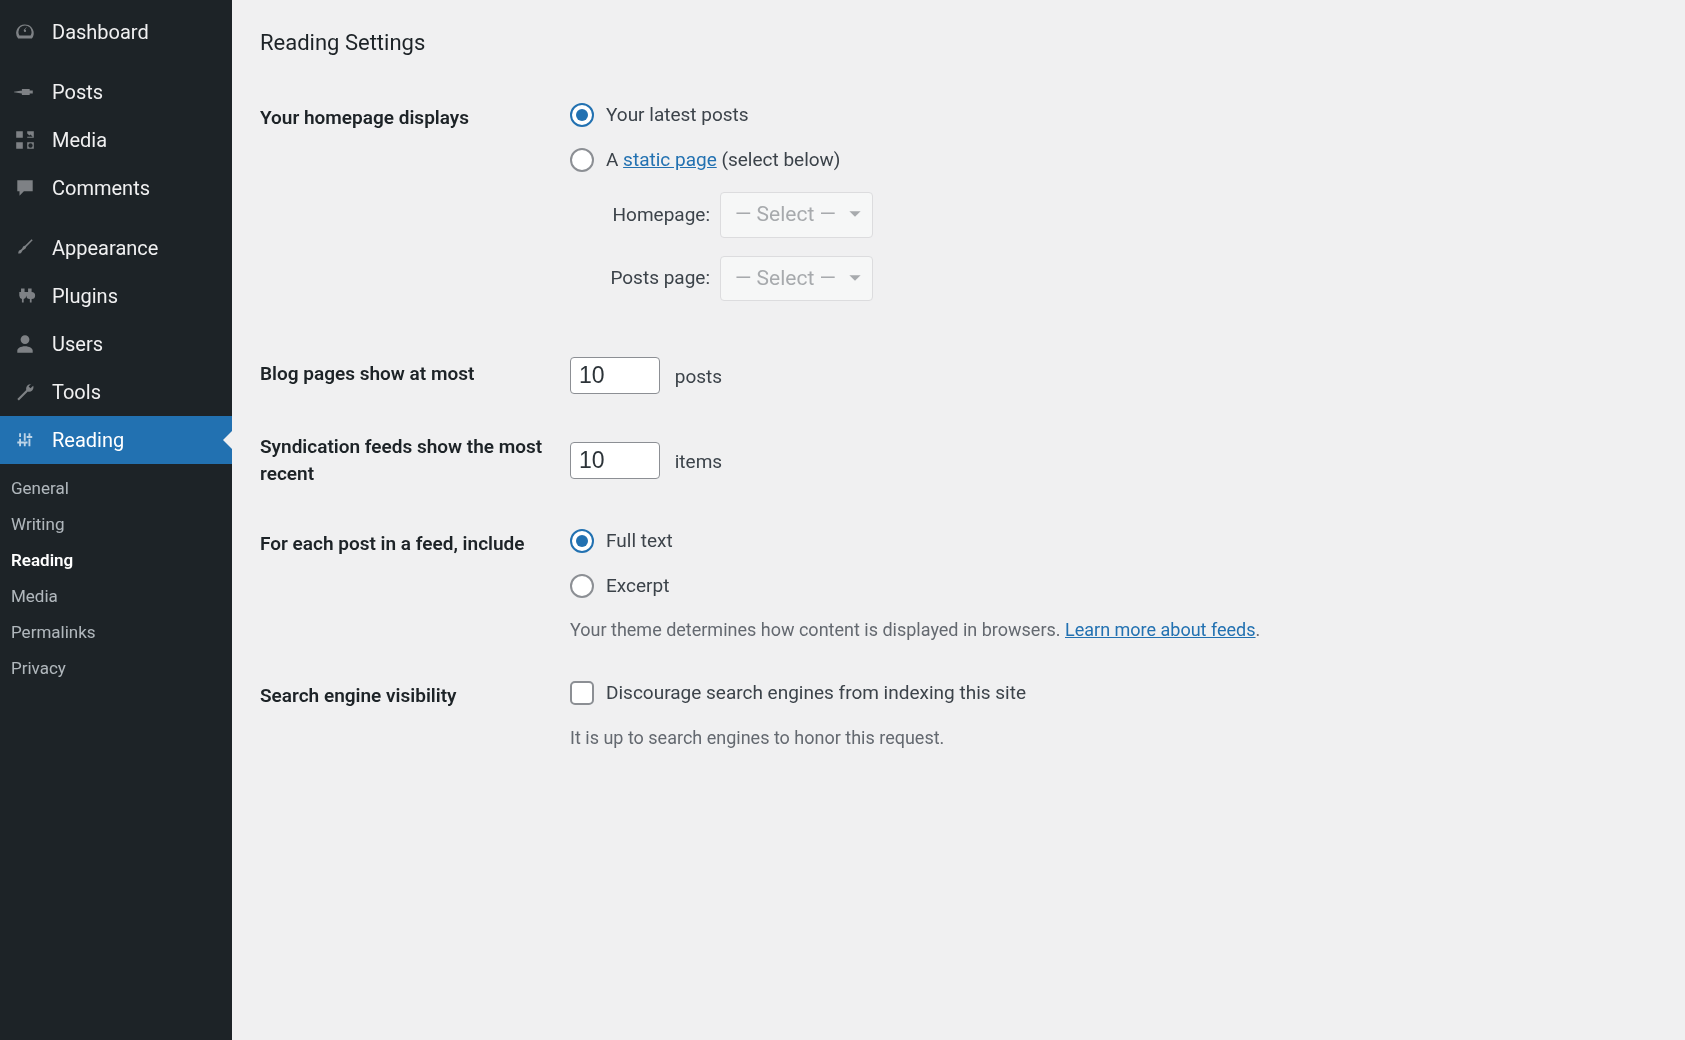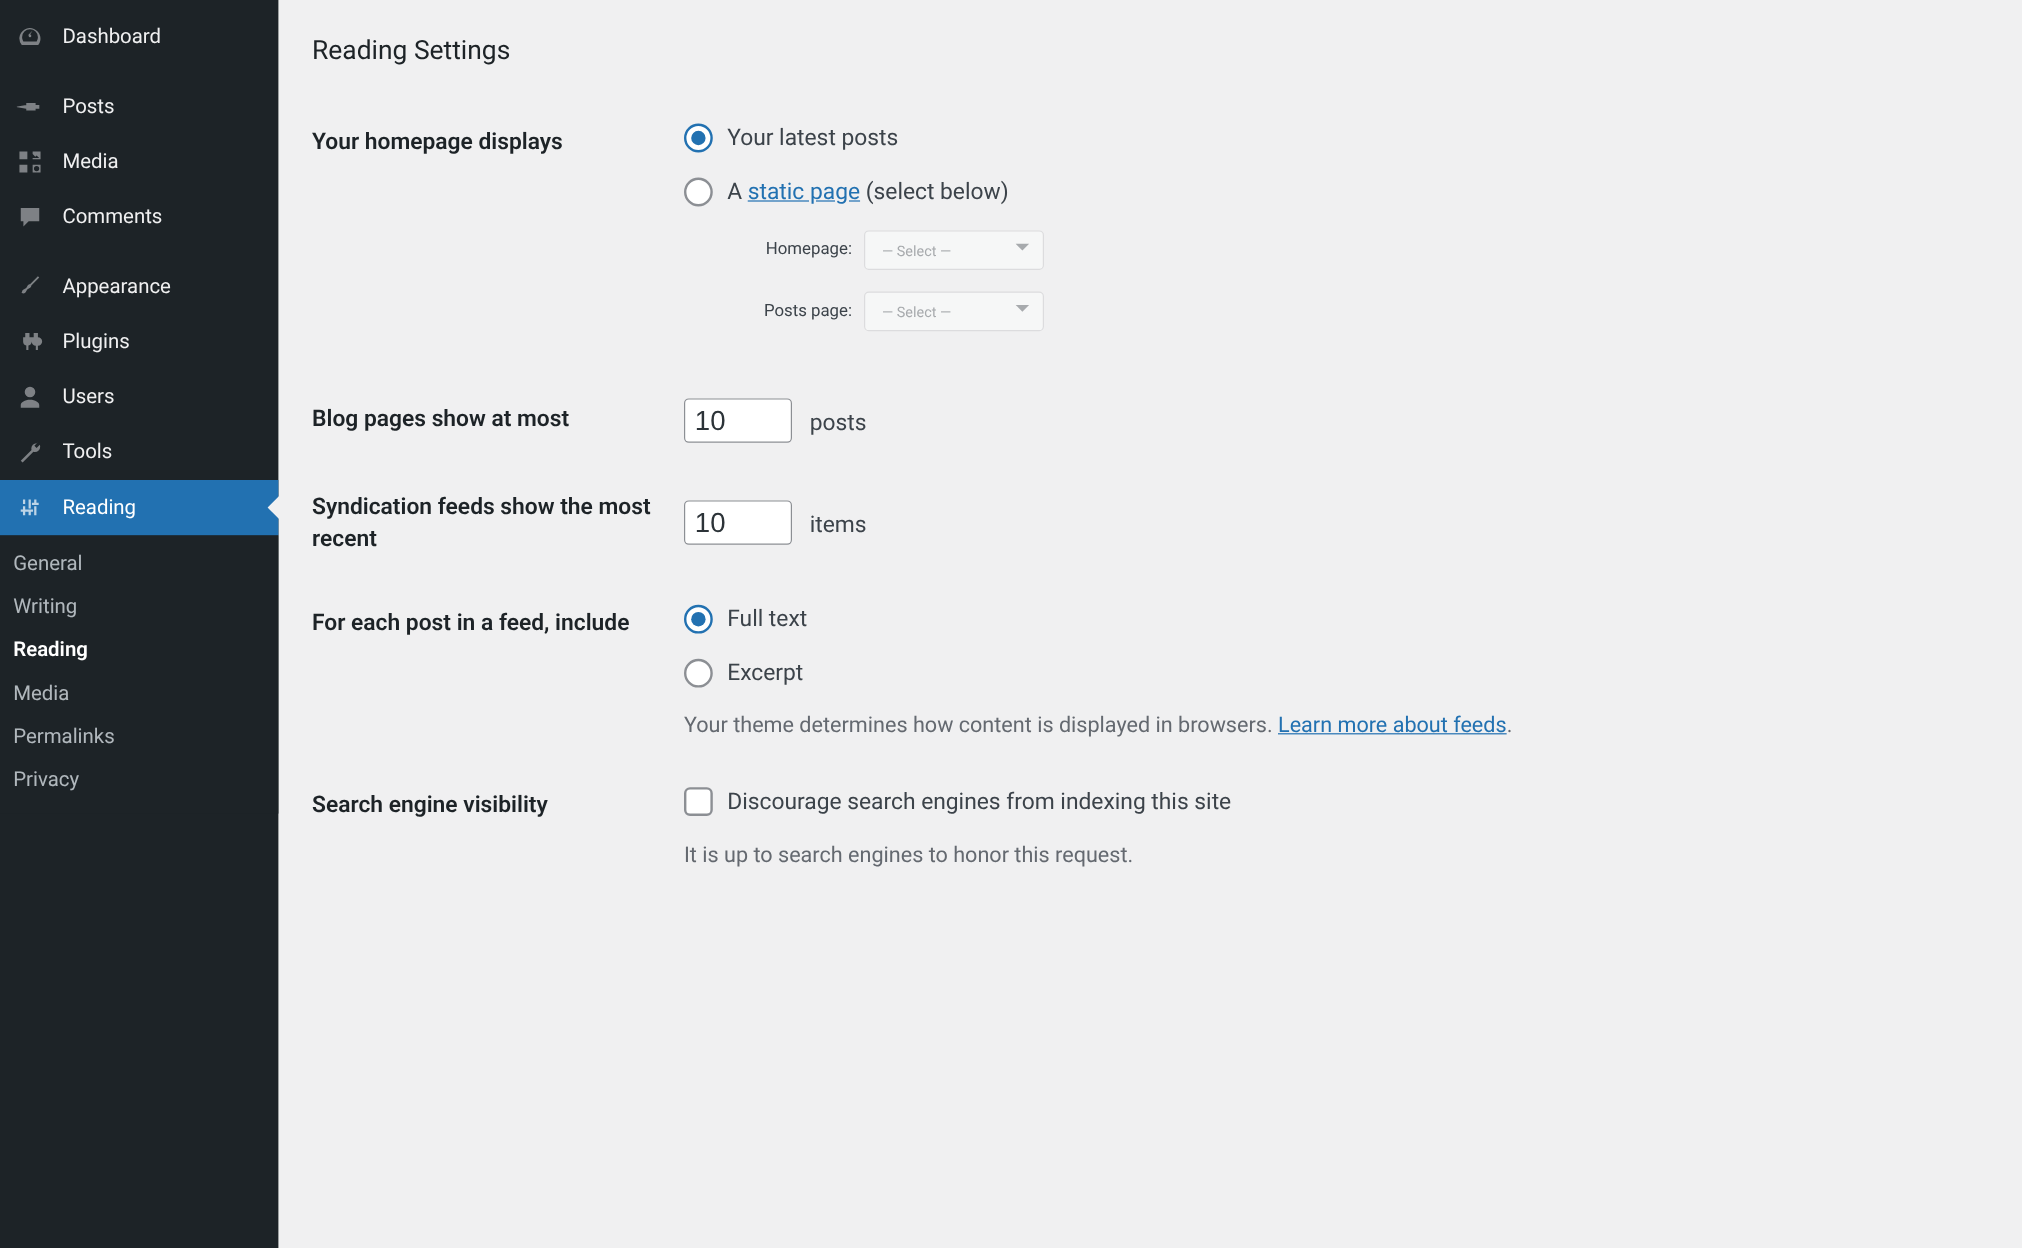--- a/index.html
+++ b/index.html
@@ -23,21 +23,21 @@
       flex-shrink: 0;
       padding-top: 8px;
       position: relative;
     }
     .menu-item {
       display: flex;
       align-items: center;
       padding: 12px 14px;
       color: #f0f0f1;
       cursor: pointer;
-      font-size: 17px;
+      font-size: 20px;
       font-weight: 400;
       position: relative;
     }
     .menu-item.current {
       background: #2271b1;
       color: #fff;
     }
     .menu-item .icon {
       width: 28px;
       height: 22px;
@@ -140,33 +140,33 @@
 
     .page-select-row {
       display: flex;
       align-items: center;
       margin: 18px 0 0 20px;
     }
     .page-select-label {
       width: 120px;
       text-align: right;
       margin-right: 10px;
-      font-size: 14px;
+      font-size: 19px;
       color: #3c434a;
     }
     .select-box {
       display: inline-flex;
       align-items: center;
       justify-content: space-between;
       background: #f6f7f7;
       border: 1px solid #dcdcde;
       border-radius: 4px;
       padding: 6px 10px 6px 14px;
       color: #a7aaad;
-      font-size: 12px;
+      font-size: 21px;
       min-width: 150px;
     }
     .select-box .chev {
       margin-left: 12px;
     }
     .select-box .chev svg { fill:#a7aaad;}
 
     .number-input {
       width: 90px;
       padding: 4px 8px;

